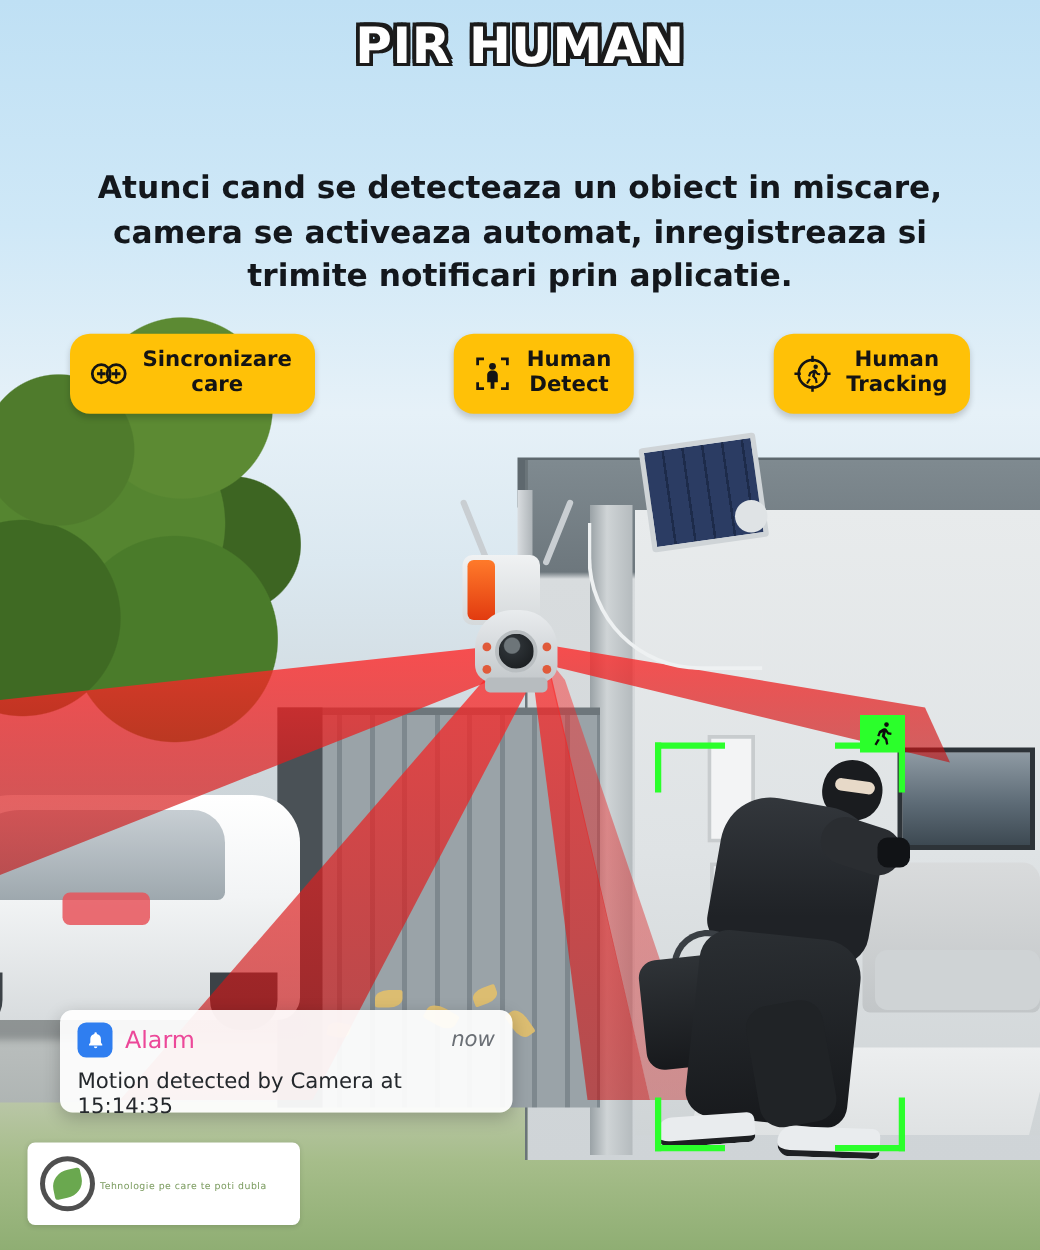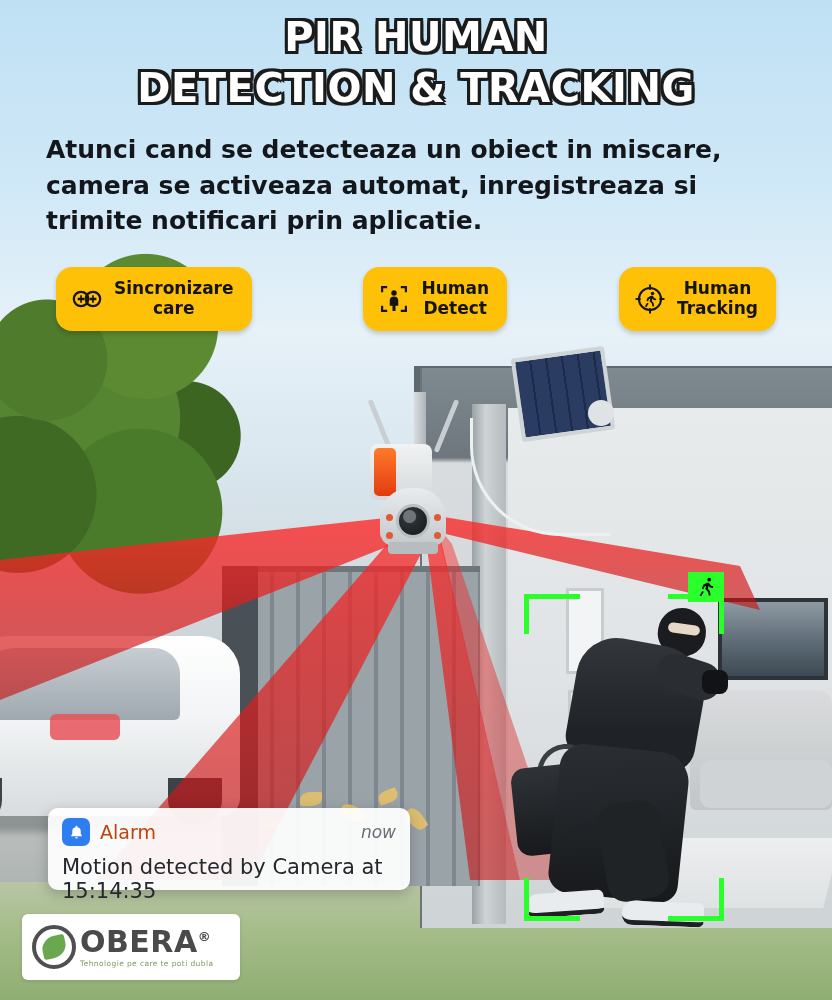--- a/index.html
+++ b/index.html
@@ -254,20 +254,21 @@
     font-size: 40px;
     line-height: 1.28;
     color: #ffffff;
     letter-spacing: .5px;
     text-shadow:
       -3px -3px 0 #1b1b1b, 3px -3px 0 #1b1b1b, -3px 3px 0 #1b1b1b, 3px 3px 0 #1b1b1b,
       0 3px 0 #1b1b1b, 0 -3px 0 #1b1b1b, 3px 0 0 #1b1b1b, -3px 0 0 #1b1b1b;
   }
   .subhead {
     position: absolute; left: 46px; top: 132px; width: 740px;
+    text-align: center;
     font-weight: 700;
     font-size: 25px;
     line-height: 1.42;
     color: #13171c;
   }
 
   
   .pills {
     position: absolute; left: 56px; top: 264px; width: 720px; height: 70px;
     display: flex; justify-content: space-between; align-items: center;
@@ -294,23 +295,23 @@
     border-radius: 10px;
     box-shadow: 0 4px 14px rgba(0,0,0,.22);
     padding: 10px 14px;
   }
   .alarm-top { display: flex; align-items: center; }
   .bell {
     width: 28px; height: 28px; background: #2f7ef0; border-radius: 7px;
     display: flex; align-items: center; justify-content: center; margin-right: 10px;
   }
   .bell svg { width: 17px; height: 17px; }
-  .alarm-title { font-size: 19px; font-weight: 400; color: #c2410c; }
+  .alarm-title { font-size: 19px; font-weight: 400; color: #ec4899; }
   .alarm-time { margin-left: auto; font-size: 17px; color: #6a6f75; font-style: italic; }
-  .alarm-body { margin-top: 9px; font-size: 21px; color: #24282c; }
+  .alarm-body { margin-top: 9px; font-size: 17px; color: #24282c; }
 
   
   .logo-box {
     position: absolute; left: 22px; top: 914px; width: 218px; height: 66px;
     background: #ffffff; border-radius: 6px;
     display: flex; align-items: center; padding-left: 10px;
     box-shadow: 0 1px 4px rgba(0,0,0,.12);
   }
   .logo-mark {
     width: 44px; height: 44px; border-radius: 50%;
@@ -439,21 +440,20 @@
   <div class="badge-run">
     <svg viewBox="0 0 24 24" fill="#0c0c0c">
       <circle cx="15.5" cy="4" r="2"></circle>
       <path d="M12.5 7.5 9 9.5l-1.6 4.2 1.9.7 1.1-2.9 1.8-.8-.9 3.6 3 3.1.8 4.1 2-.4-.9-4.8-2.2-2.3.9-3.5 1.6 2.1 3.1.5.3-2-2.4-.4-2-2.9c-.4-.6-1.2-.8-1.9-.5z"></path>
       <path d="M7.8 16.6 5 21.2l1.7 1 3-4.9z"></path>
     </svg>
   </div>
 
   <div class="headline">
     <div>PIR HUMAN</div>
-    <div>DETECTION &amp; TRACKING</div>
   </div>
 
   <div class="subhead">Atunci cand se detecteaza un obiect in miscare, camera se activeaza automat, inregistreaza si trimite notificari prin aplicatie.</div>
 
   <div class="pills">
 
     <div class="pill">
       <span class="pill-icon">
         <svg viewBox="0 0 40 40" fill="none" stroke="#141414" stroke-width="2.6">
           <circle cx="13" cy="20" r="8.5"></circle>
@@ -505,20 +505,17 @@
       </span>
       <span class="alarm-title">Alarm</span>
       <span class="alarm-time">now</span>
     </div>
     <div class="alarm-body">Motion detected by Camera at 15:14:35</div>
   </div>
 
   <div class="logo-box">
     <div class="logo-mark"></div>
     <div class="logo-text">
-      <div class="logo-word">
-        <span>OBERA</span><sup>®</sup>
-      </div>
       <div class="logo-tag">Tehnologie pe care te poti dubla</div>
     </div>
   </div>
 
 </div>
 
 </body></html>

